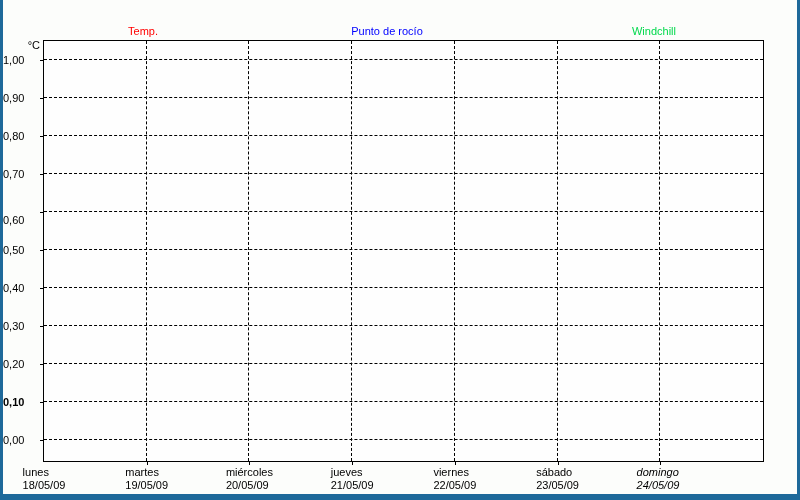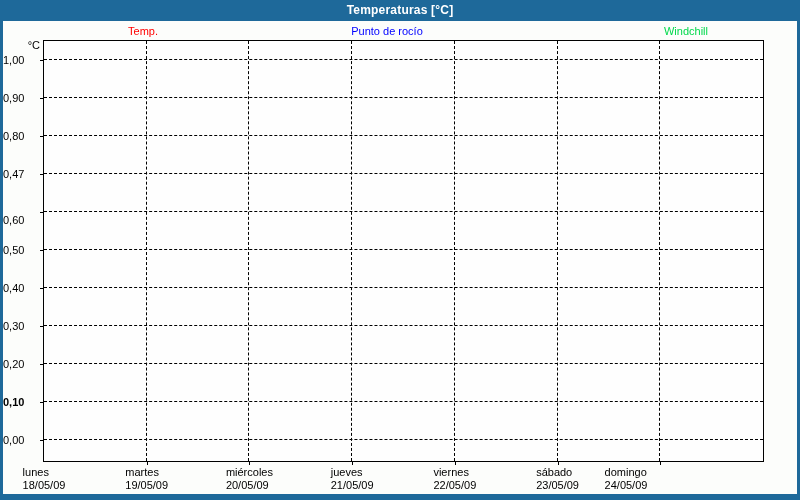--- a/index.html
+++ b/index.html
@@ -27,21 +27,21 @@
     letter-spacing:0.2px;
   }
   .legend-item{
     position:absolute;top:24px;height:14px;
     font-size:11px;line-height:14px;
     transform:translateX(-50%);
     white-space:nowrap;
   }
   .li-0{left:140px;}
   .li-1{left:360px;margin-left:24px;}
-  .li-2{left:683px;}
+  .li-2{left:651px;}
   .plot{
     position:absolute;left:40px;top:40px;width:721px;height:422px;
     border:1px solid #000;
     box-sizing:border-box;
     background:#fefefe;
   }
   .hline{position:absolute;left:0;width:100%;height:0;border-top:1px dashed #000;}
   .vline{position:absolute;top:0;height:100%;width:0;border-left:1px dashed #000;}
   .y-tick-label{
     position:absolute;left:0;width:37px;height:14px;
@@ -60,23 +60,20 @@
     text-align:left;font-size:11px;line-height:13px;color:#000;
     white-space:nowrap;
   }
   .series-svg{position:absolute;left:0;top:0;width:719px;height:420px;}
 </style>
 </head>
 <body>
 
 <div class="page" id="page">
 
-  <div class="title-bar" style="background: rgb(30, 105, 154);">
-    <span>Temperaturas [°C]</span>
-  </div>
 
   <div>
     <span class="legend-item li-0" style="color: rgb(255, 0, 0);">Temp.</span>
     <span class="legend-item li-1" style="color: rgb(0, 0, 255);">Punto de rocío</span>
     <span class="legend-item li-2" style="color: rgb(0, 217, 76);">Windchill</span>
   </div>
 
   <div class="unit-label">°C</div>
 
   <div class="plot" id="plot">
@@ -99,21 +96,21 @@
       <div class="vline" style="left: 615.286px;"></div>
       <svg class="series-svg"></svg>
     </div>
 
 <div class="y-tick-label" style="top: 53px;">1,00</div>
     <div class="y-tick" style="top: 60px;"></div>
     <div class="y-tick-label" style="top: 91px;">0,90</div>
     <div class="y-tick" style="top: 98px;"></div>
     <div class="y-tick-label" style="top: 129px;">0,80</div>
     <div class="y-tick" style="top: 136px;"></div>
-    <div class="y-tick-label" style="top: 167px;">0,47</div>
+    <div class="y-tick-label" style="top: 167px;">0,70</div>
     <div class="y-tick" style="top: 174px;"></div>
     <div class="y-tick-label" style="top: 205px; margin-top: 8px;">0,60</div>
     <div class="y-tick" style="top: 212px;"></div>
     <div class="y-tick-label" style="top: 243px;">0,50</div>
     <div class="y-tick" style="top: 250px;"></div>
     <div class="y-tick-label" style="top: 281px;">0,40</div>
     <div class="y-tick" style="top: 288px;"></div>
     <div class="y-tick-label" style="top: 319px;">0,30</div>
     <div class="y-tick" style="top: 326px;"></div>
     <div class="y-tick-label" style="top: 357px;">0,20</div>
@@ -145,17 +142,17 @@
     <div class="x-day-label" style="left: 451.857px;">
       <div>viernes</div>
       <div>22/05/09</div>
     </div>
     <div class="x-tick" style="left: 554.571px;"></div>
     <div class="x-day-label" style="left: 554.571px;">
       <div>sábado</div>
       <div>23/05/09</div>
     </div>
     <div class="x-tick" style="left: 657.286px;"></div>
-    <div class="x-day-label" style="left: 623px;">
+    <div class="x-day-label" style="left: 655px; font-style: italic;">
       <div>domingo</div>
       <div>24/05/09</div>
     </div>
   </div>
 
 </body></html>

